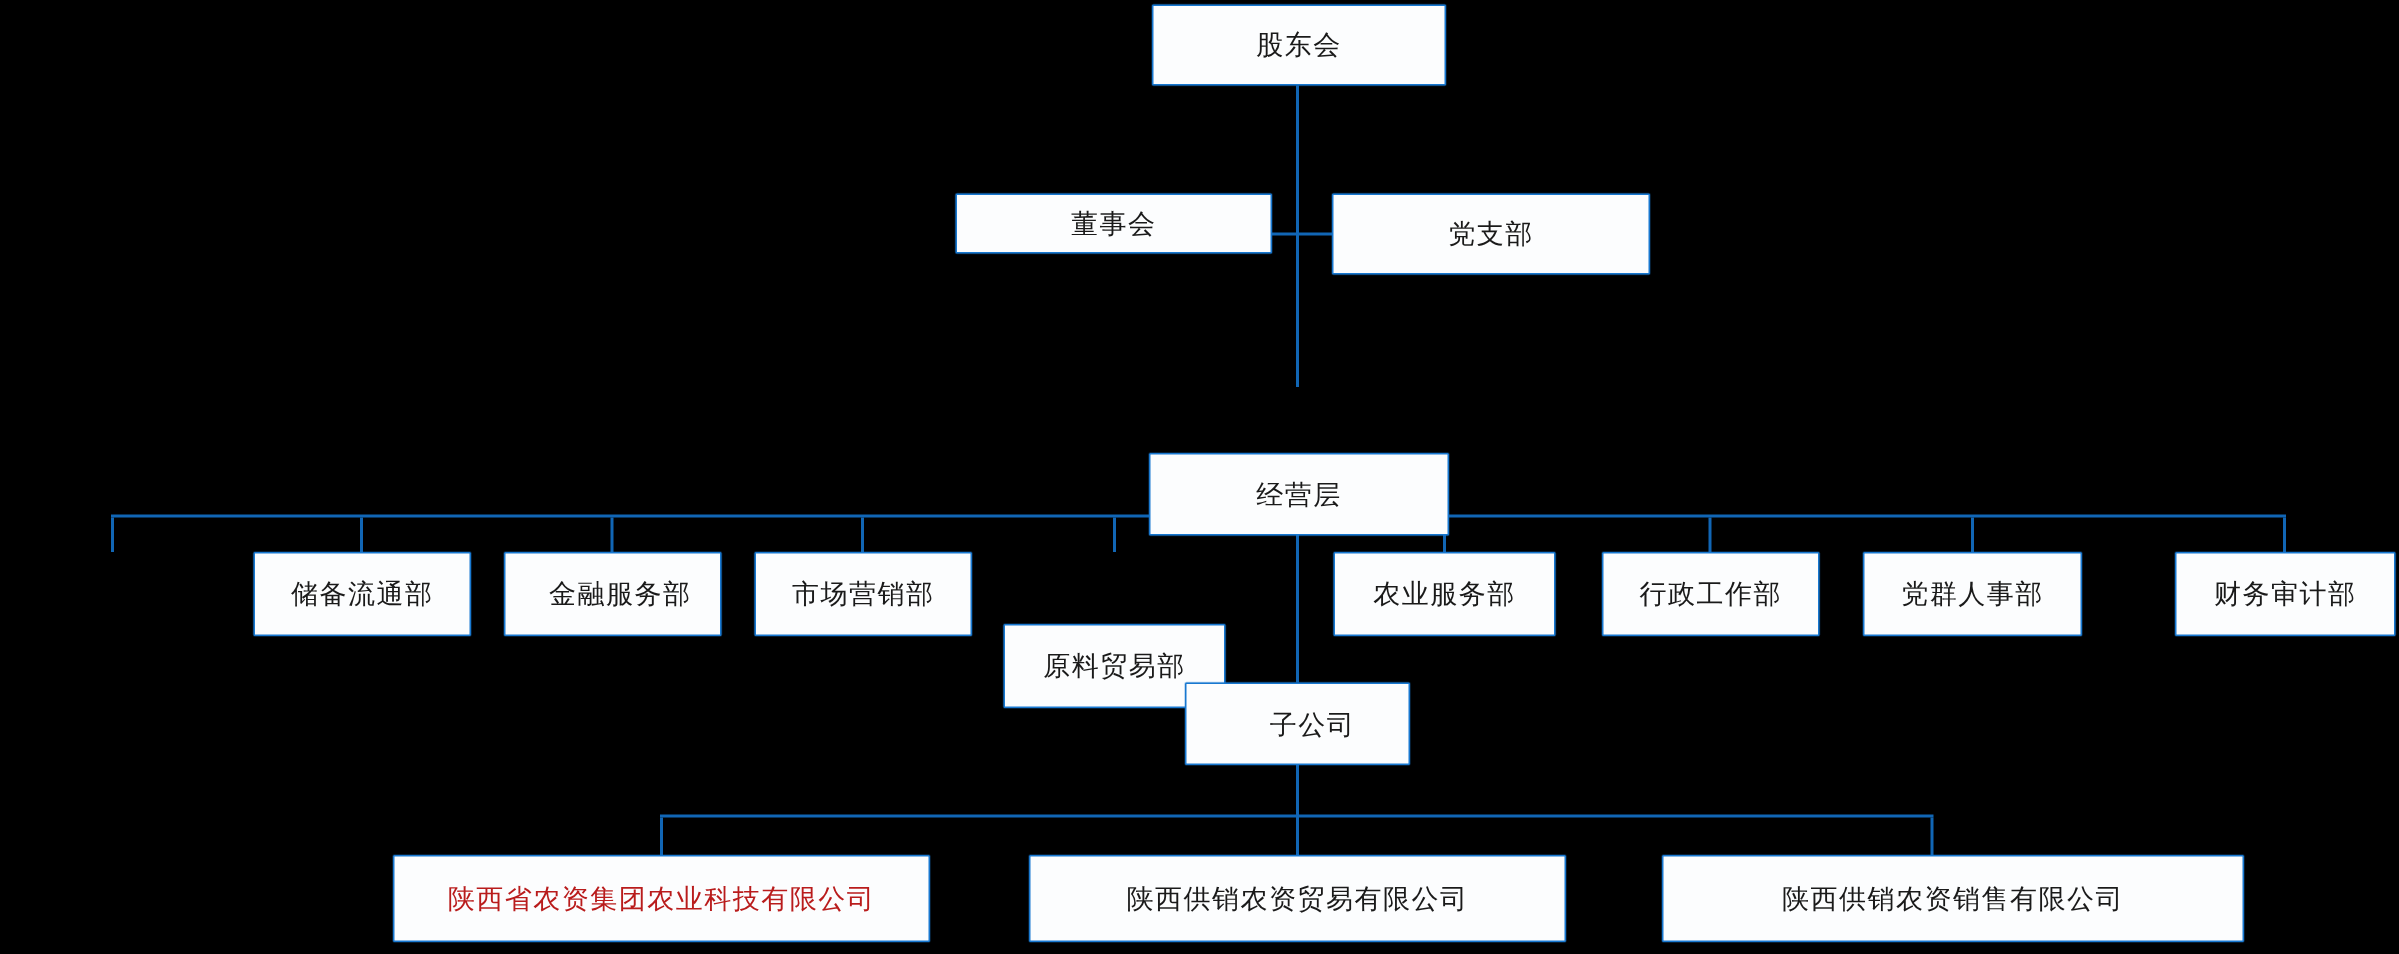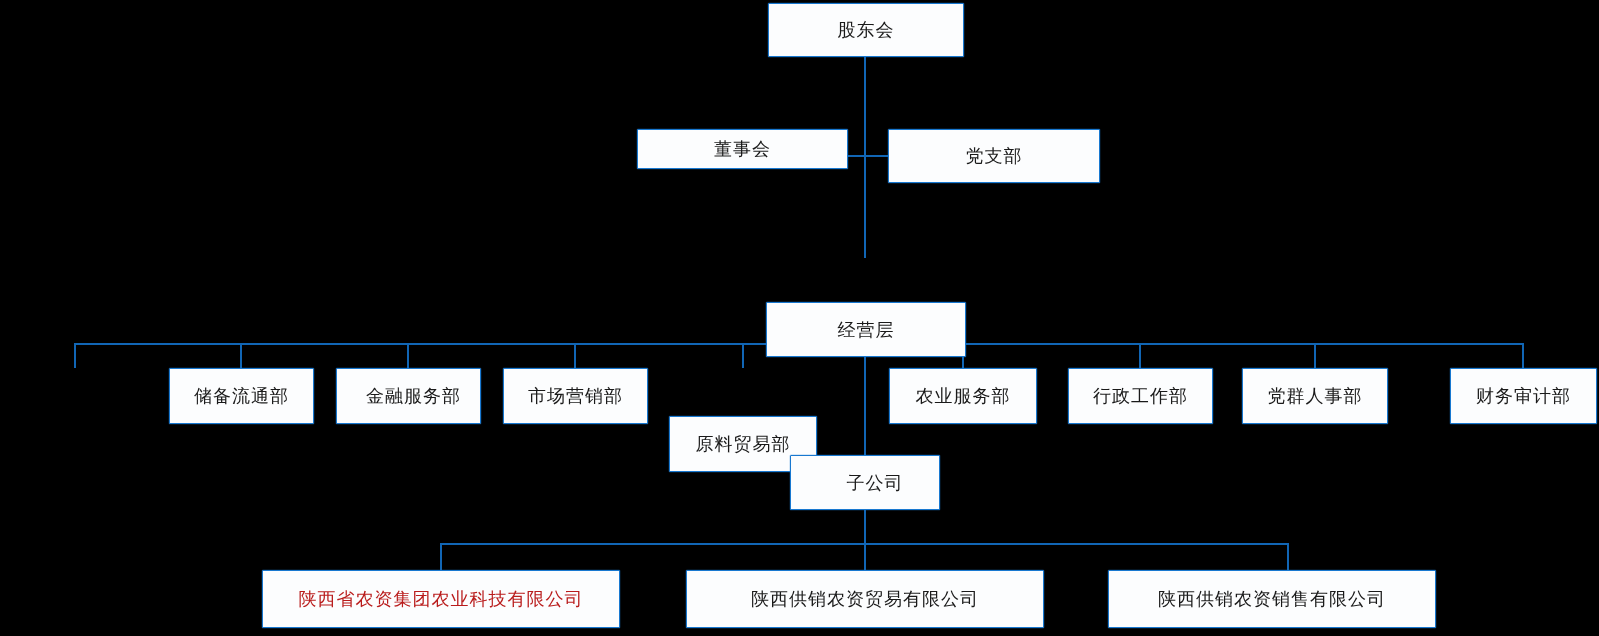--- a/index.html
+++ b/index.html
@@ -94,16 +94,16 @@
     </div>
     <div class="node" style="left: 790px; top: 455px; width: 150px; height: 55px; background: rgb(252, 253, 254); border-color: rgb(24, 120, 208); color: rgb(26, 26, 26); padding-left: 20px;">
       <span>子公司</span>
     </div>
     <div class="node" style="left: 262px; top: 570px; width: 358px; height: 58px; background: rgb(252, 253, 254); border-color: rgb(24, 120, 208); color: #b91c1c;">
       <span>陕西省农资集团农业科技有限公司</span>
     </div>
     <div class="node" style="left: 686px; top: 570px; width: 358px; height: 58px; background: rgb(252, 253, 254); border-color: rgb(24, 120, 208); color: rgb(26, 26, 26);">
       <span>陕西供销农资贸易有限公司</span>
     </div>
-    <div class="node" style="left: 1108px; top: 570px; width: 328px; height: 58px; background: rgb(252, 253, 254); border-color: rgb(24, 120, 208); color: rgb(26, 26, 26);">
+    <div class="node" style="left: 1108px; top: 570px; width: 388px; height: 58px; background: rgb(252, 253, 254); border-color: rgb(24, 120, 208); color: rgb(26, 26, 26);">
       <span>陕西供销农资销售有限公司</span>
     </div>
   </div>
 
 </body></html>

